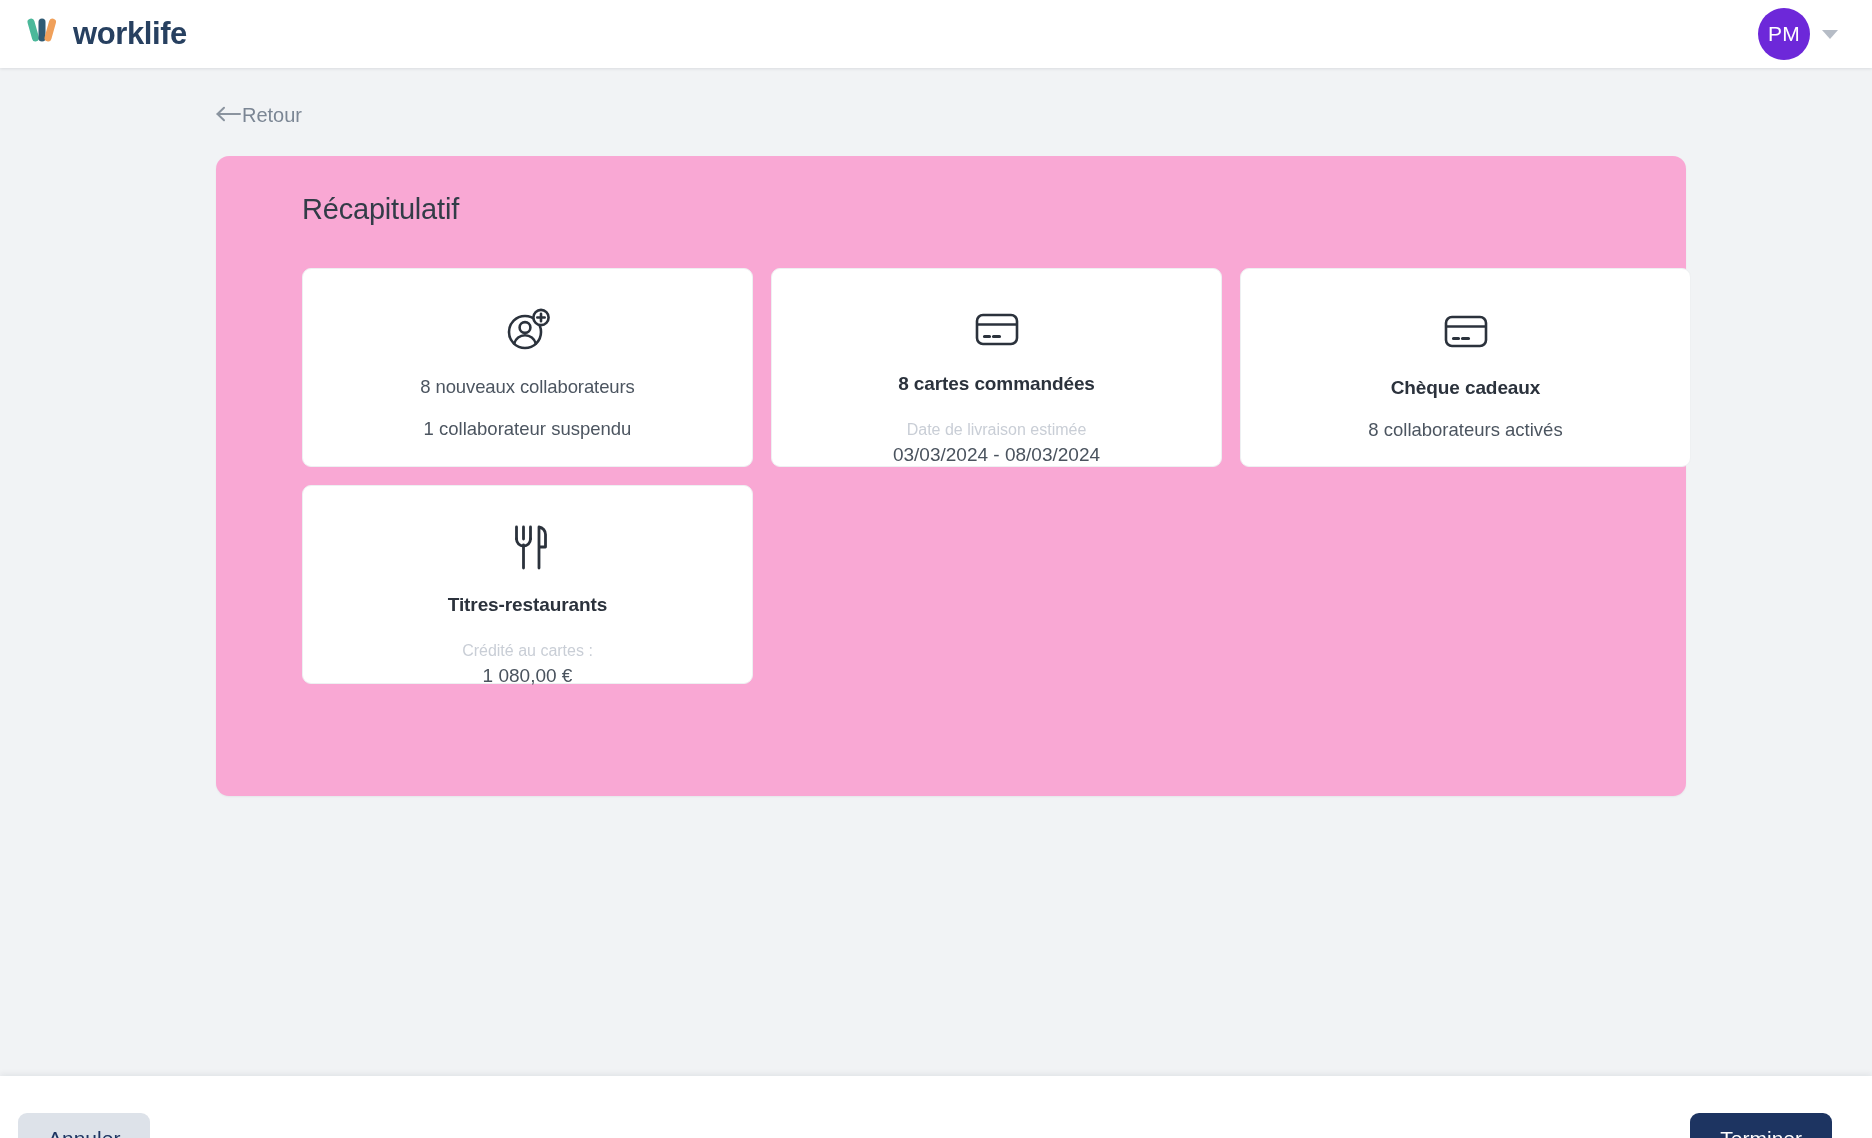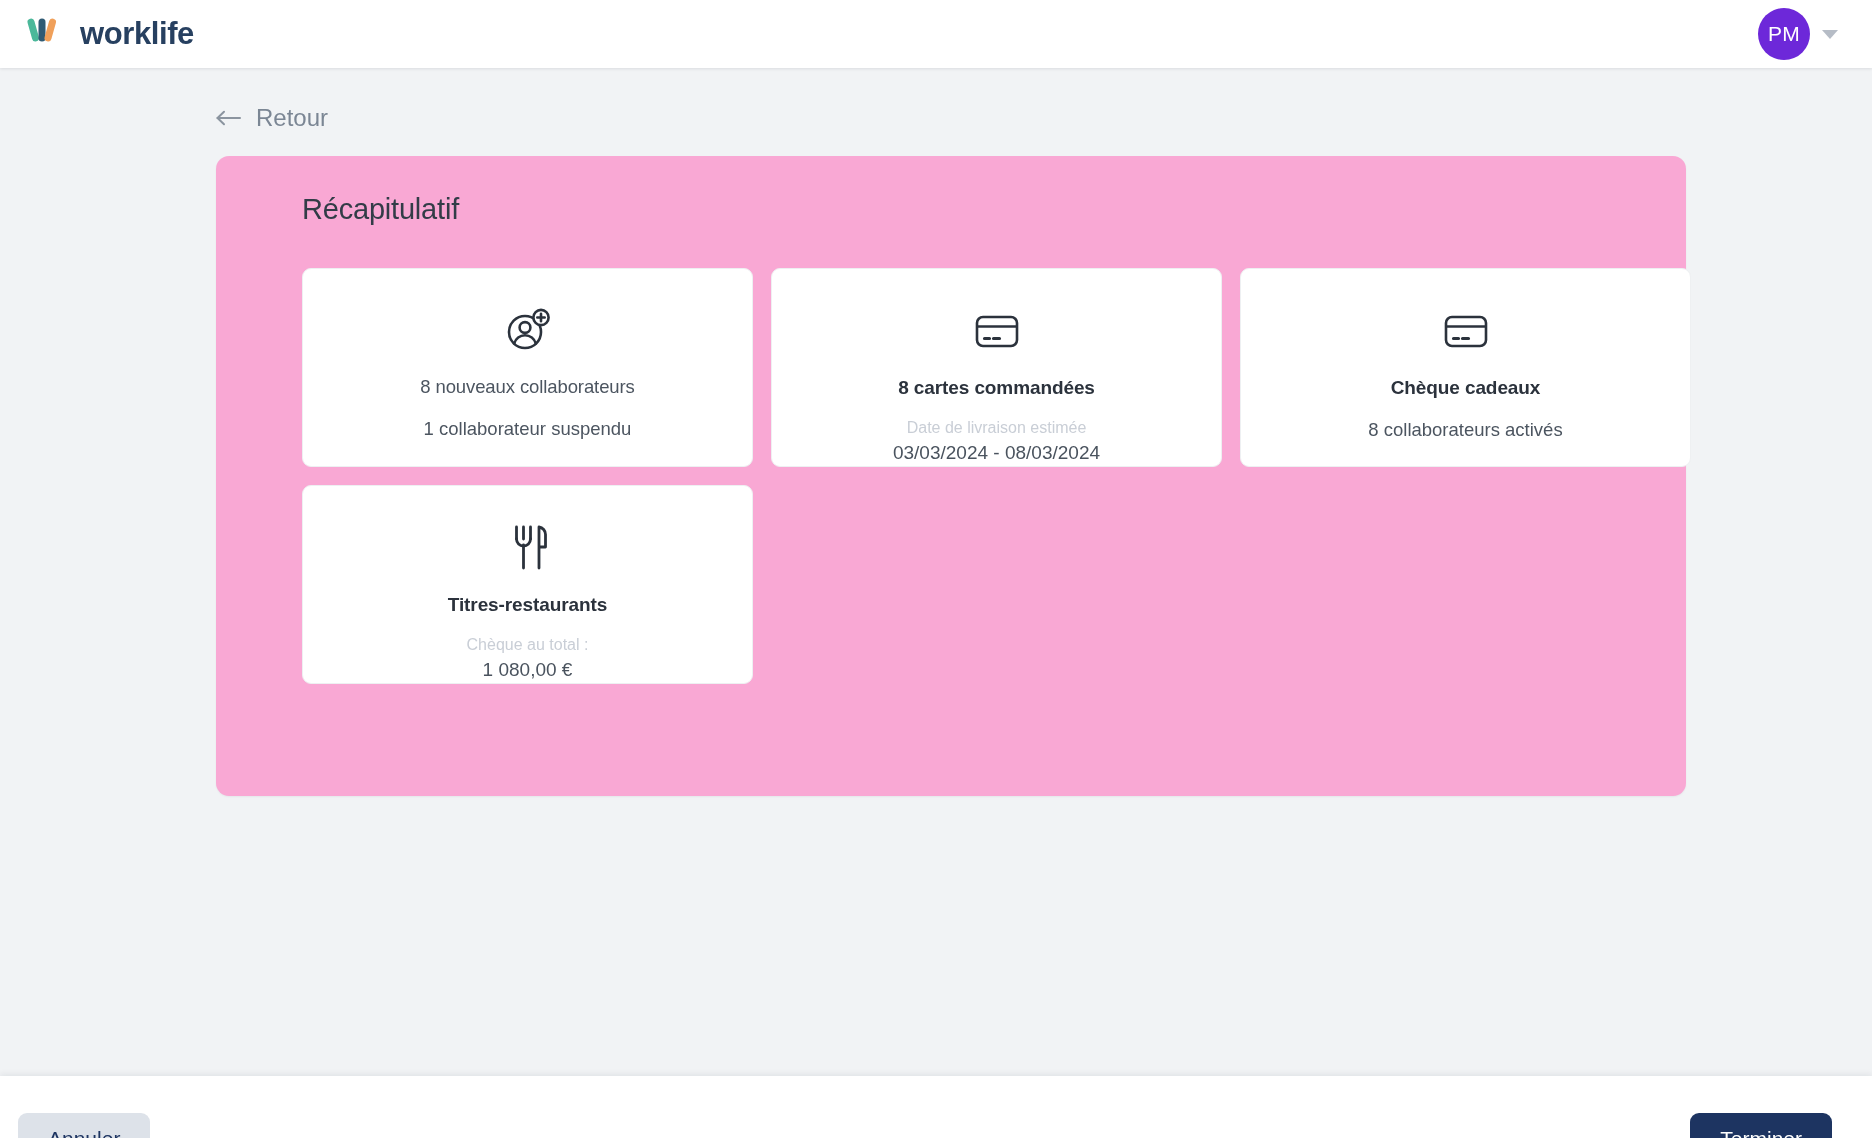--- a/index.html
+++ b/index.html
@@ -28,21 +28,21 @@
     align-items: center;
     justify-content: space-between;
     padding: 0 34px 0 26px;
     box-shadow: 0 1px 3px rgba(16,24,40,0.10);
     z-index: 10;
   }
 
   .brand {
     display: flex;
     align-items: center;
-    gap: 20px;
+    gap: 13px;
   }
   .brand-mark { display: block; }
   .brand-name {
     font-size: 31px;
     font-weight: 700;
     letter-spacing: -0.4px;
     color: #274060;
   }
 
   .user-area {
@@ -78,23 +78,22 @@
     background: #f1f3f5;
     overflow: hidden;
   }
 
   .back-link {
     position: absolute;
     top: 36px;
     left: 216px;
     display: flex;
     align-items: flex-start;
-    gap: 14px;
     color: #7b8694;
-    font-size: 24px;
+    font-size: 20px;
     font-weight: 500;
     cursor: pointer;
     background: none;
     border: none;
     font-family: inherit;
   }
   .back-arrow { display: block; }
 
   .panel {
     position: absolute;
@@ -151,21 +150,21 @@
     line-height: 1.35;
   }
   .card-heading.regular {
     font-weight: 400;
     color: #4c5560;
     font-size: 18.5px;
   }
   .card-sublabel {
     font-size: 16px;
     color: #c9ced6;
-    margin-top: 18px;
+    margin-top: 24px;
     font-weight: 400;
   }
   .card-value {
     font-size: 19px;
     color: #4a535e;
     margin-top: 5px;
     font-weight: 400;
   }
   .card-note {
     font-size: 18.5px;
@@ -288,21 +287,21 @@
       <div class="card">
         <span class="card-icon">
           <svg width="50" height="56" viewBox="0 0 50 56" fill="none" stroke="#2b323c" stroke-width="2.8" stroke-linecap="round">
             <path d="M13.5 7 V19 M20.5 7 V19 M27.5 7 V19"></path>
             <path d="M13.5 19 a7 7 0 0 0 14 0"></path>
             <path d="M20.5 25 V48"></path>
             <path d="M36 48 V7 a7.5 7.5 0 0 1 6.5 7.5 V27 H36" stroke-linejoin="round"></path>
           </svg>
         </span>
         <div class="card-heading">Titres-restaurants</div>
-        <div class="card-sublabel">Chèque au total :</div>
+        <div class="card-sublabel">Crédité au cartes :</div>
         <div class="card-value">1 080,00 €</div>
       </div>
 
     </div>
   </div>
 </div>
 
 <div class="footer">
   <button class="btn btn-cancel">Annuler</button>
   <button class="btn btn-finish">Terminer</button>

